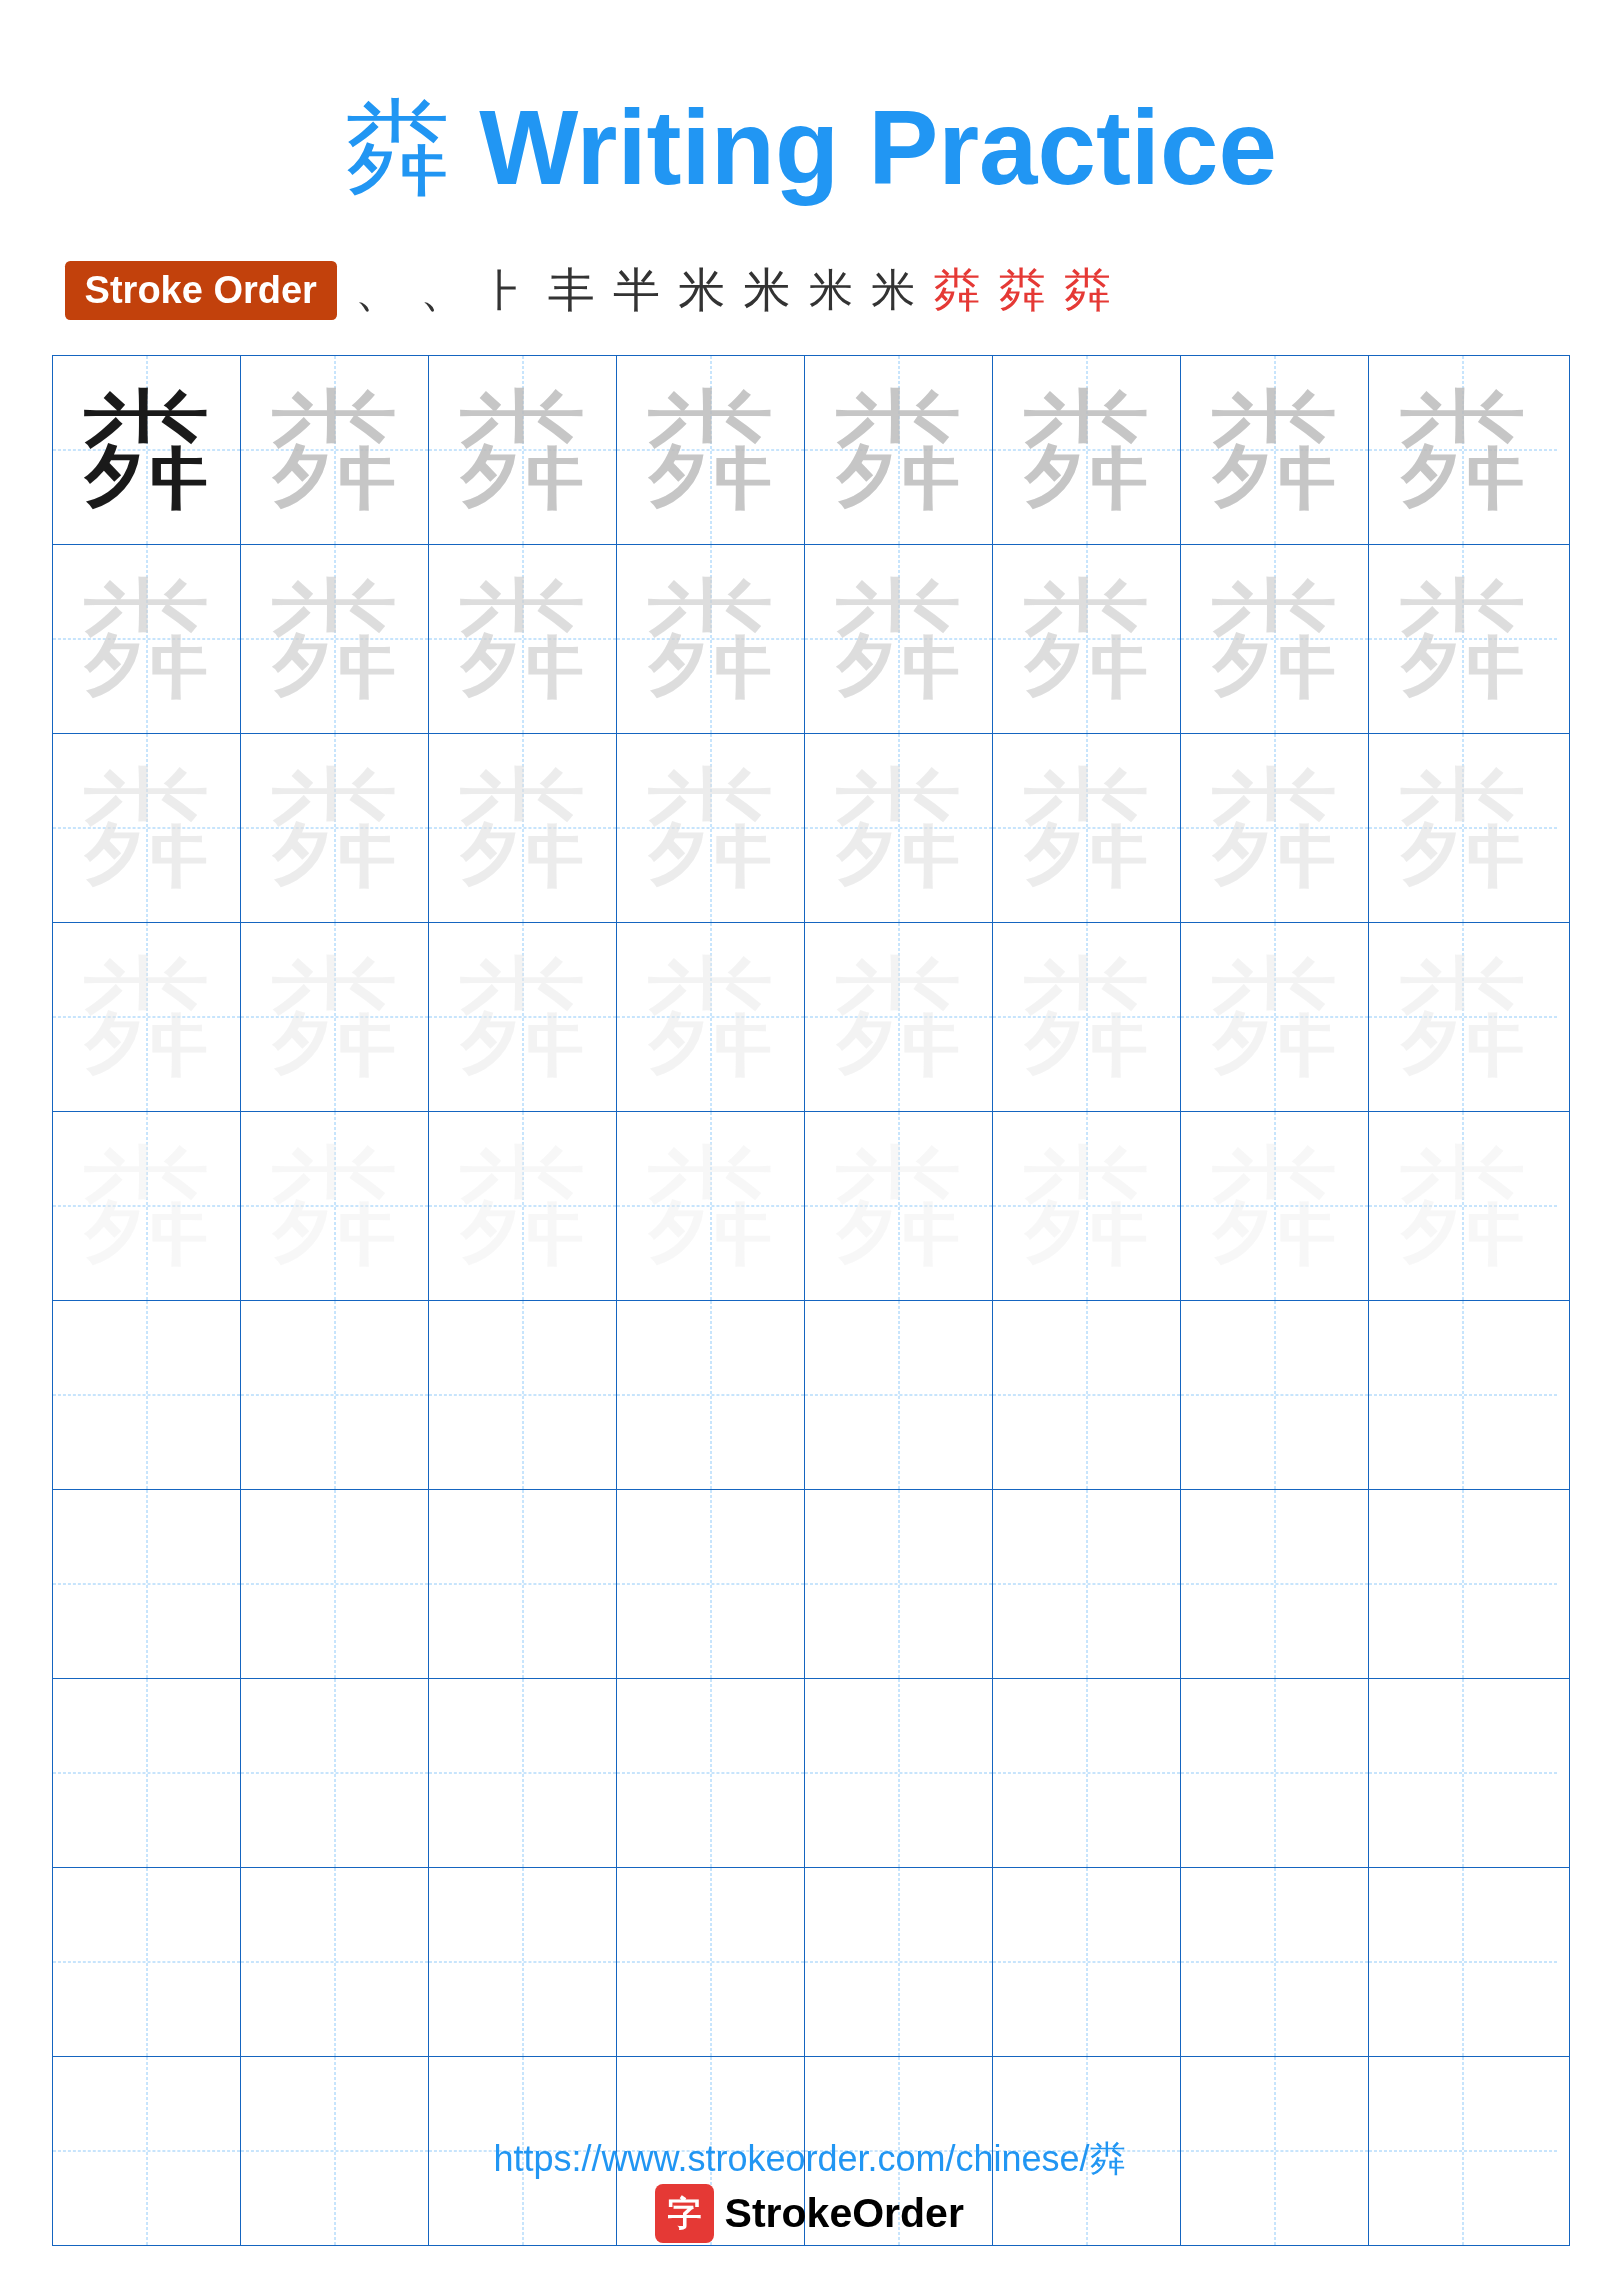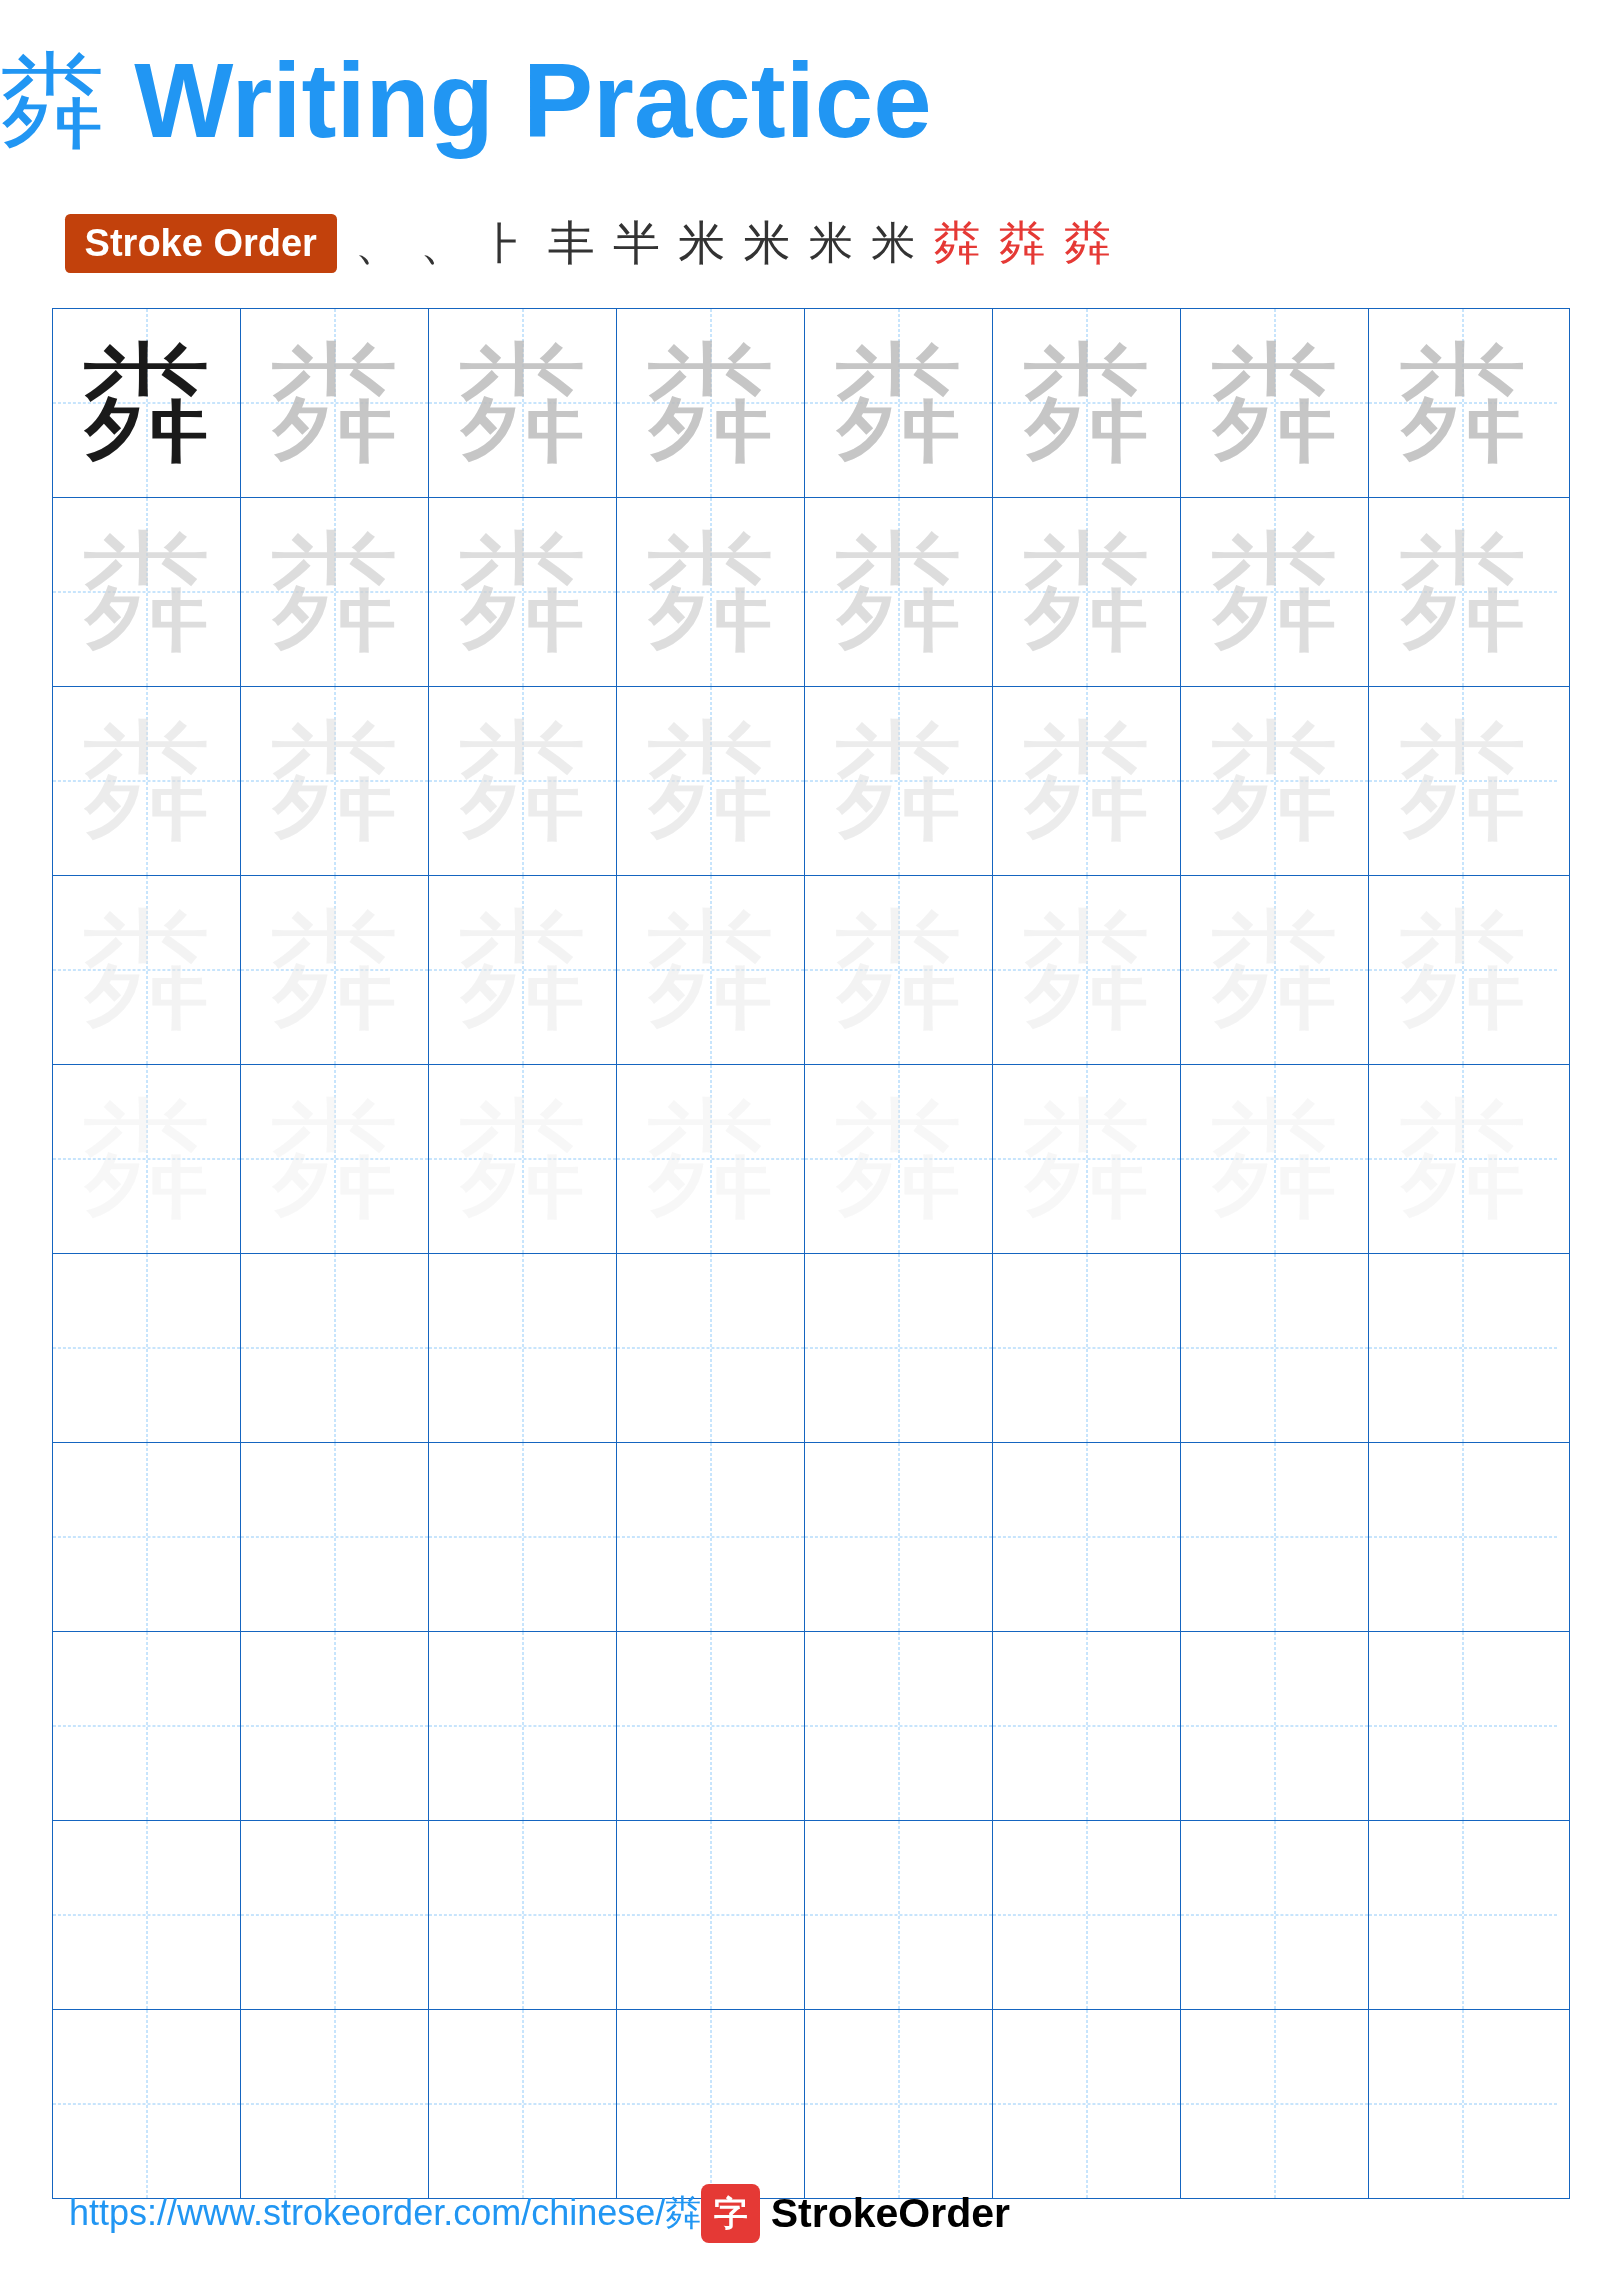--- a/index.html
+++ b/index.html
@@ -8,21 +8,22 @@
       width: 1622px;
       height: 2295px;
       background: #ffffff;
       font-family: Arial, sans-serif;
       position: relative;
       overflow: hidden;
     }
 
     
     .title-area {
-      padding-top: 32px;
+      text-align: center;
+      padding-top: 79px;
       margin-bottom: 39px;
     }
     .title-char {
       font-size: 105px;
       color: #2196F3;
       font-family: serif;
     }
     .title-text {
       font-size: 105px;
       color: #2196F3;
@@ -125,24 +126,26 @@
     }
     .char-light4 {
       color: #e8e8e8;
       opacity: 0.5;
     }
 
     
     .footer {
       position: absolute;
       bottom: 52px;
-      left: 69px;
+      left: 62px;
       right: 65px;
       display: flex;
       align-items: center;
+      justify-content: space-between;
+      flex-direction: column;
     }
     .footer-url {
       font-size: 36px;
       color: #2196F3;
     }
     .footer-logo {
       display: flex;
       align-items: center;
       gap: 10.5px;
     }

